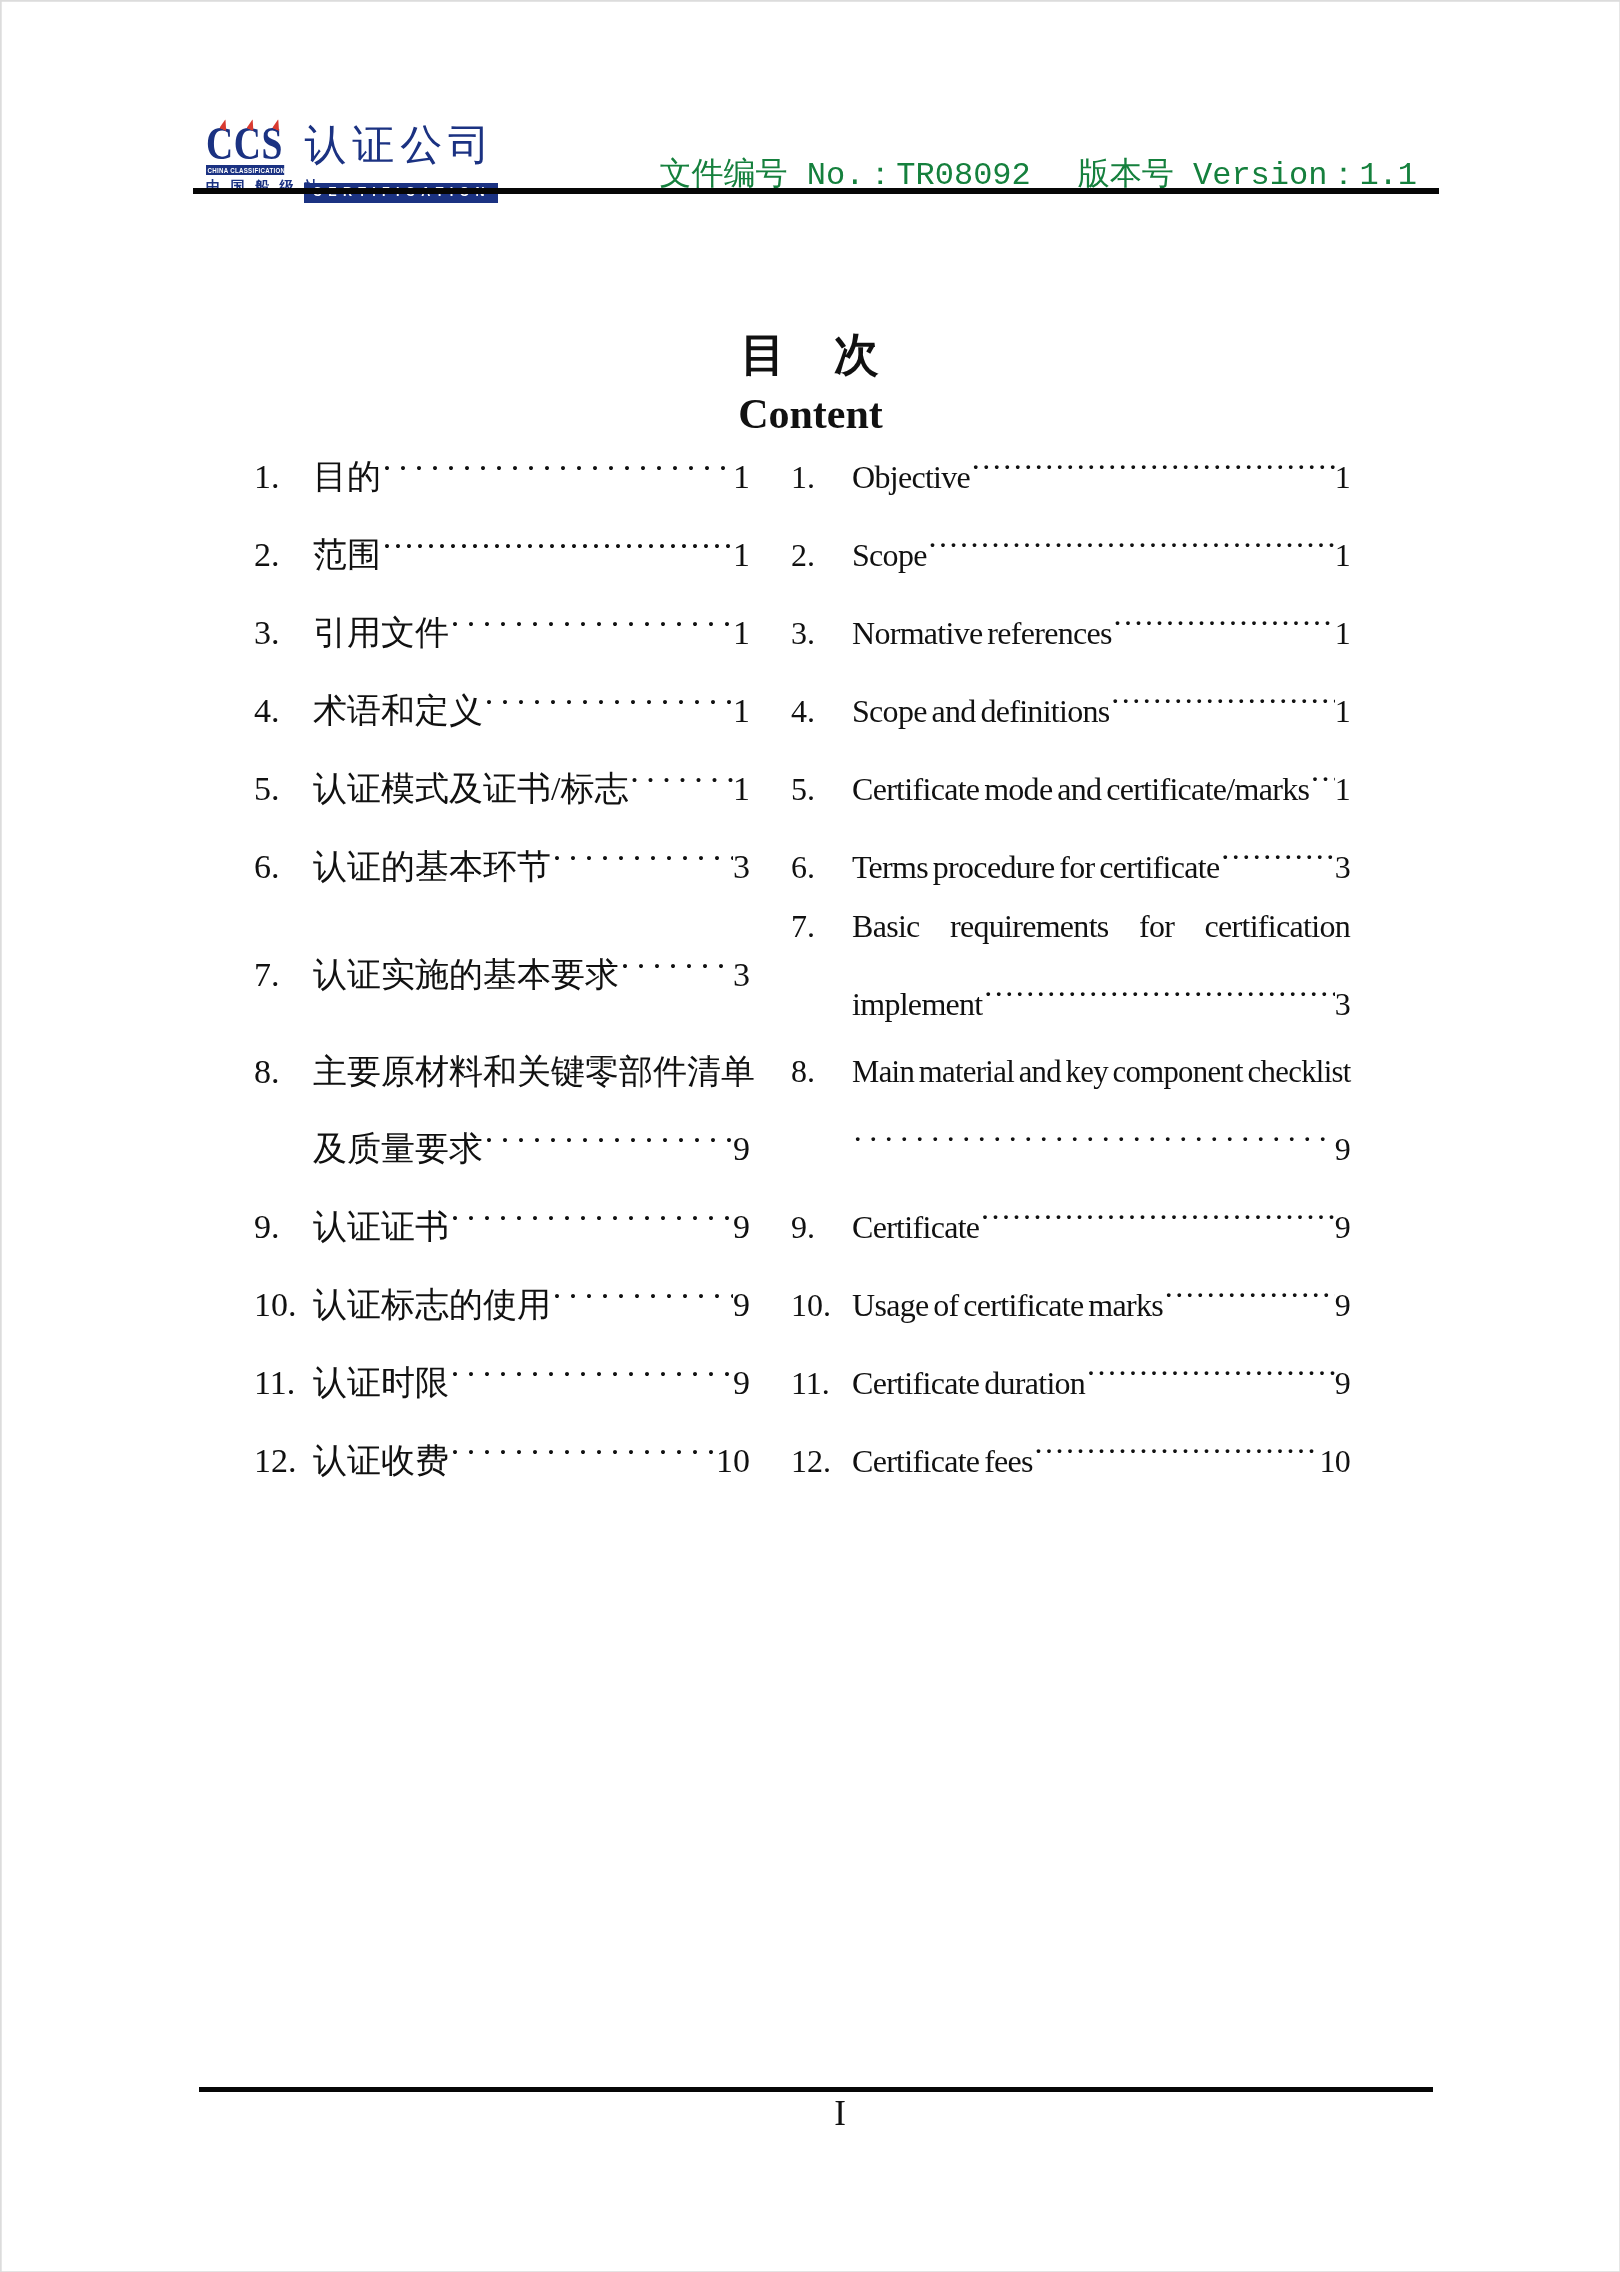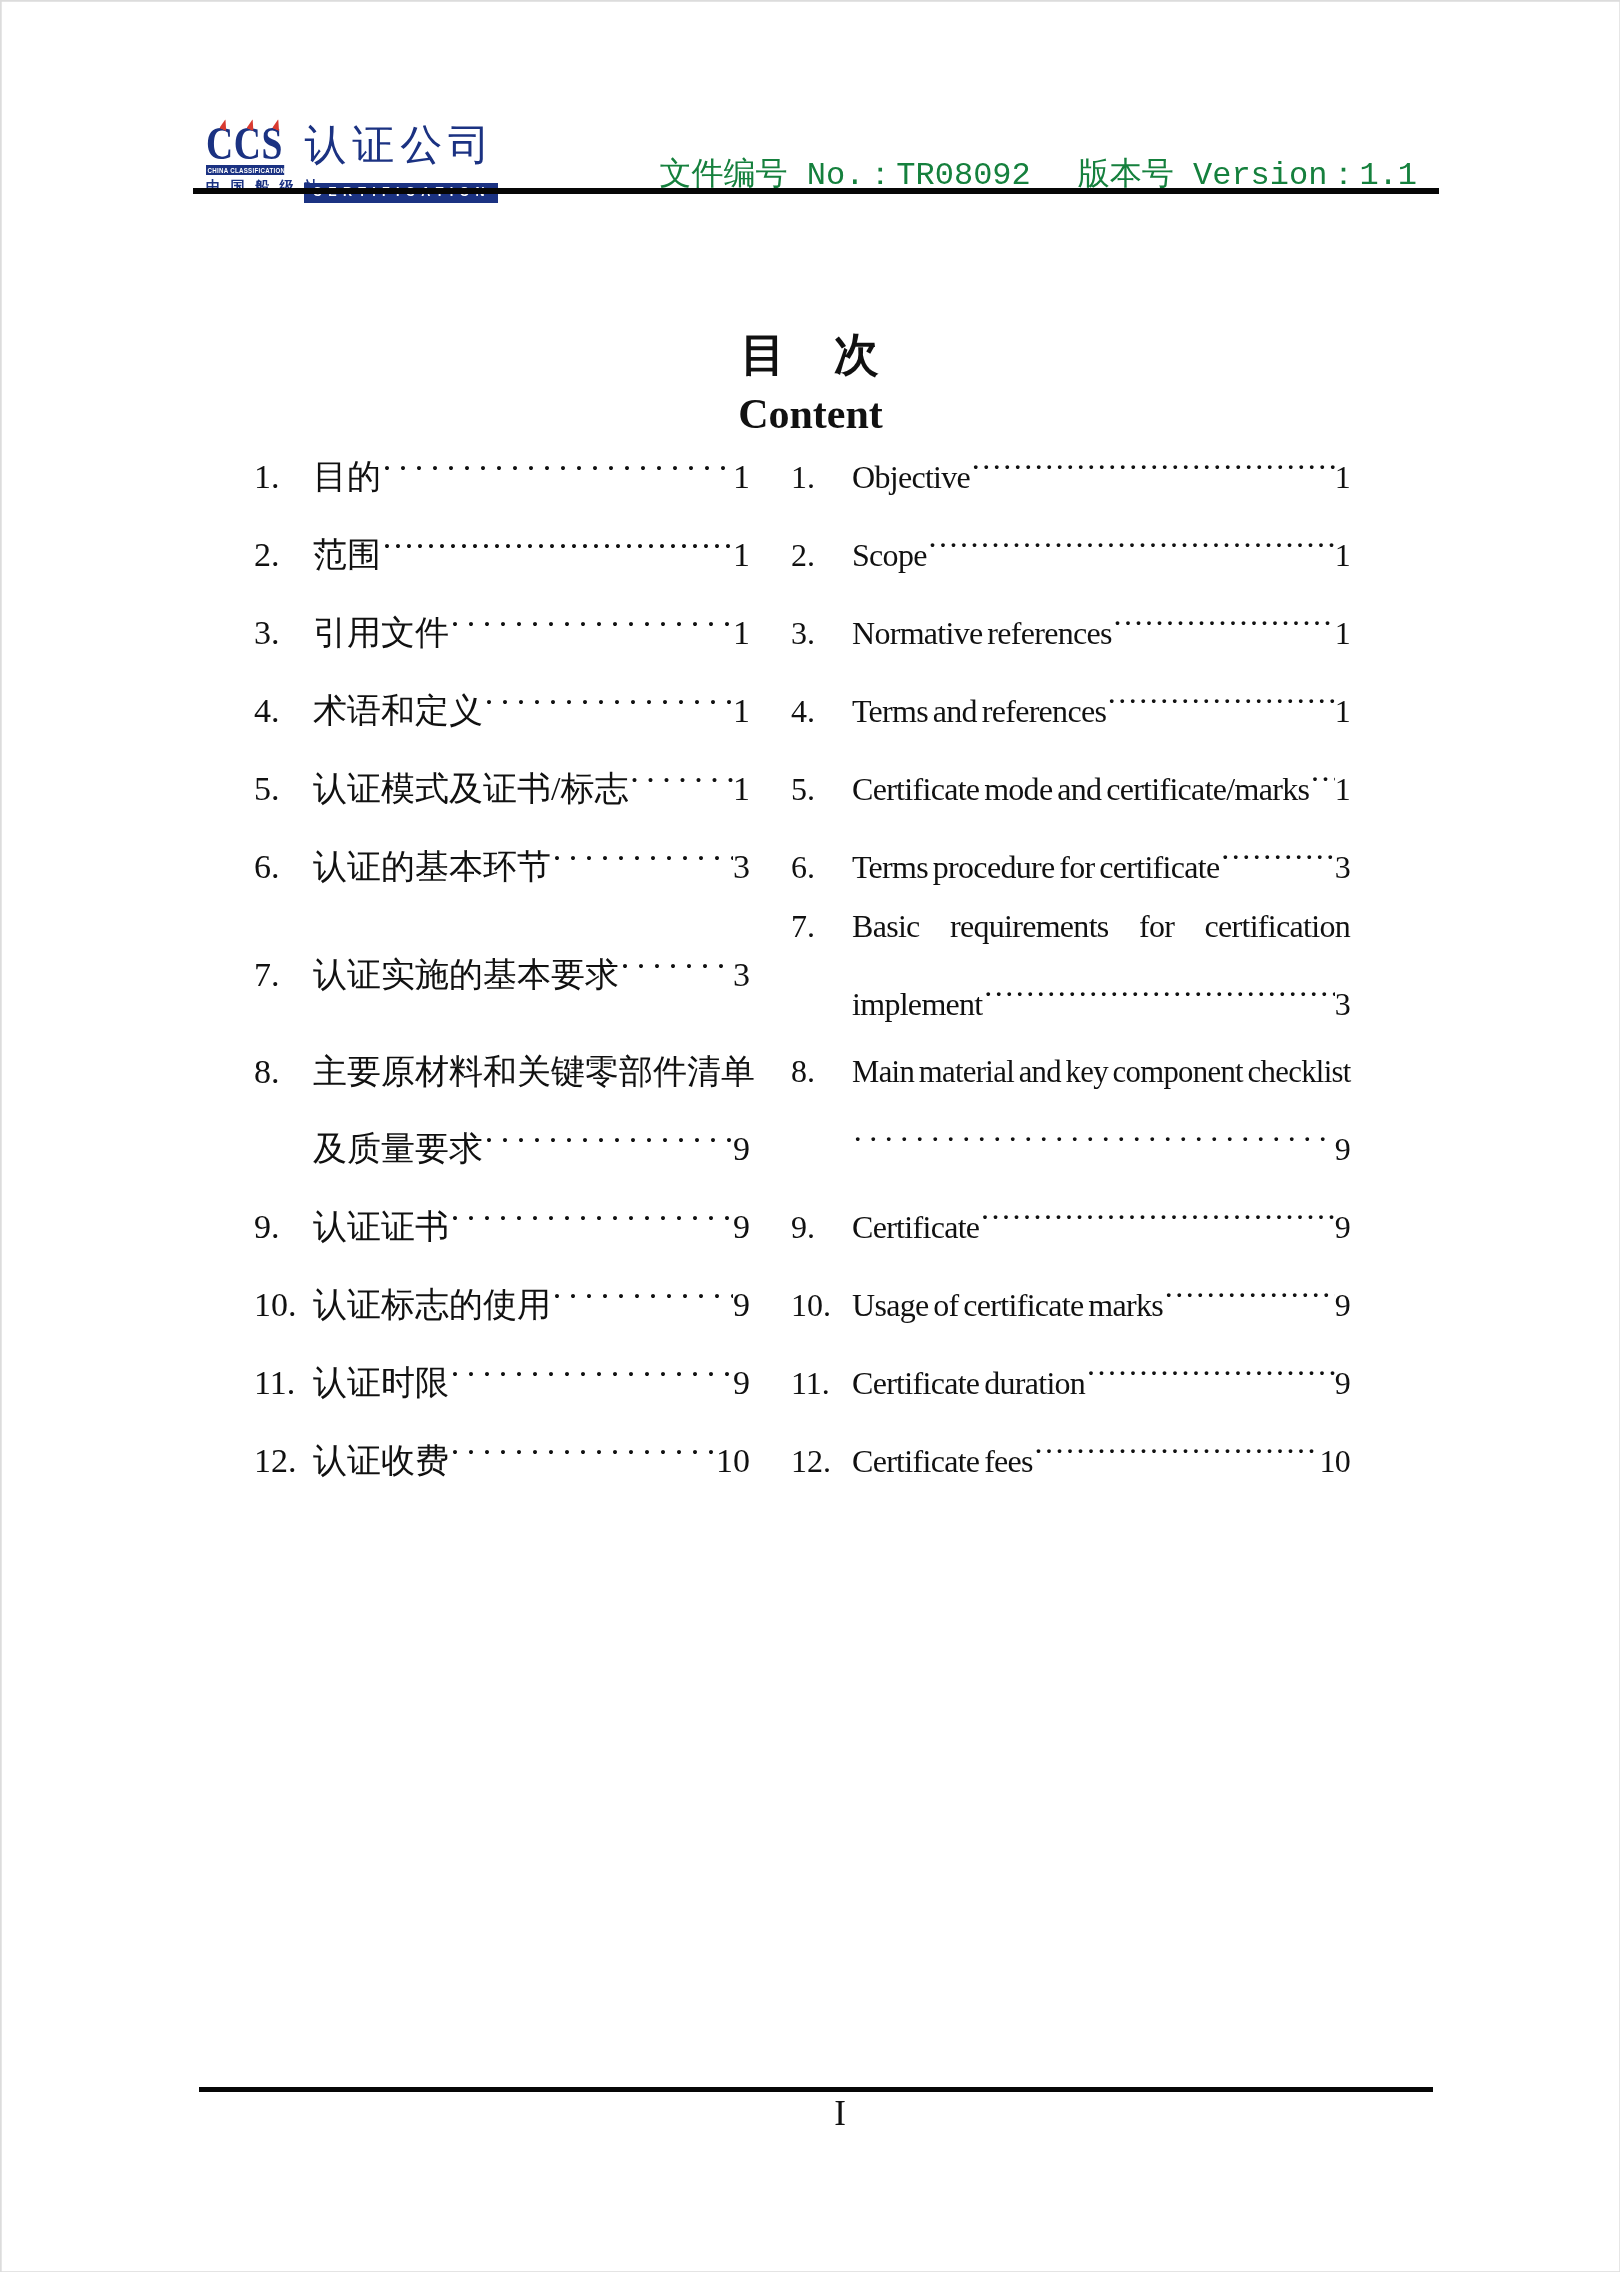--- a/index.html
+++ b/index.html
@@ -154,21 +154,21 @@
         <div class="line">
           <span class="num">4.</span>
           <span class="t">术语和定义</span>
           <span class="leader ld-wide"></span>
           <span class="pg">1</span>
         </div>
       </div>
       <div class="cell en">
         <div class="line">
           <span class="num">4.</span>
-          <span class="t">Terms and references</span>
+          <span class="t">Scope and definitions</span>
           <span class="leader ld-dense"></span>
           <span class="pg">1</span>
         </div>
       </div>
     </div>
     <div class="toc-row">
       <div class="cell zh">
         <div class="line">
           <span class="num">5.</span>
           <span class="t">认证模式及证书/标志</span>

